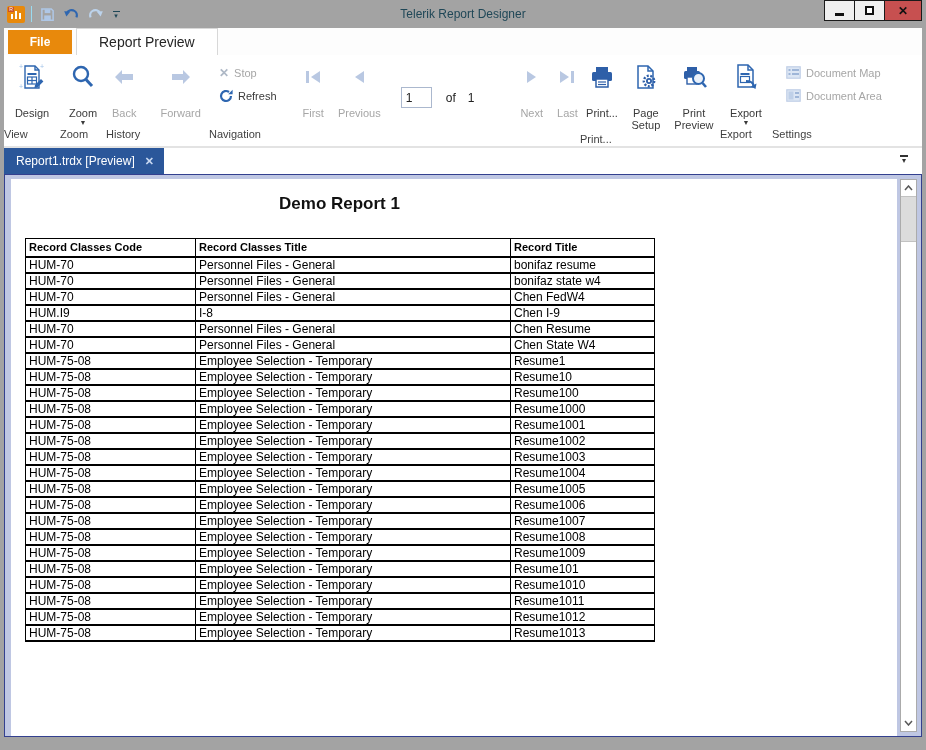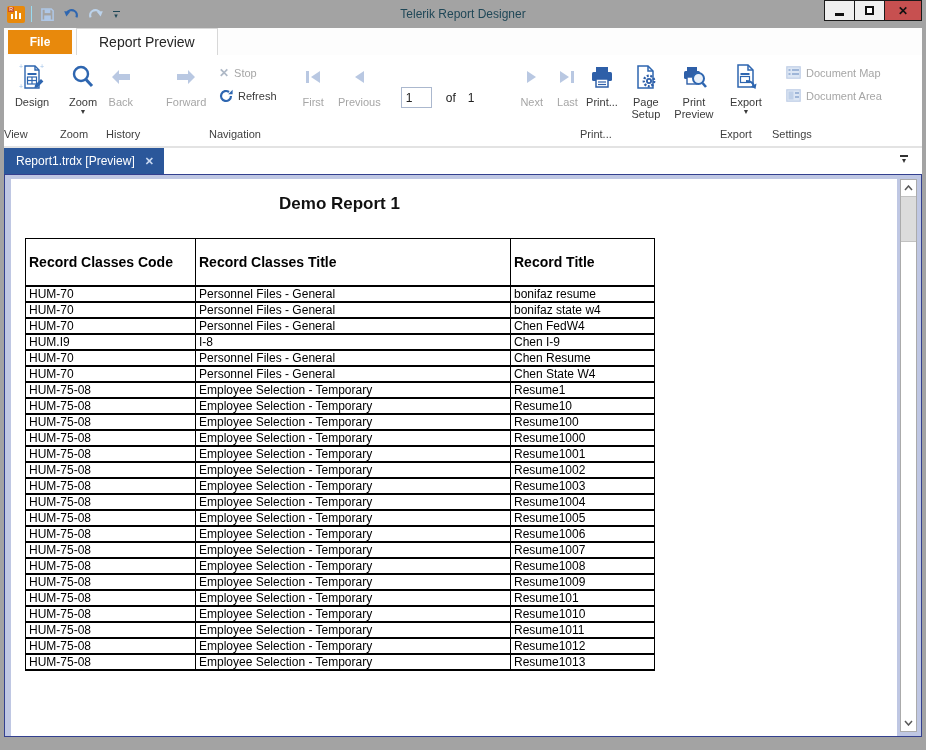--- a/index.html
+++ b/index.html
@@ -40,21 +40,21 @@
 
   
   .ribbon { margin:0 4px; background:#fff; height:93px; display:flex; border-bottom:2px solid #E3E3E3; }
   .rgroup { display:flex; flex-direction:column; position:relative; flex:0 0 auto; }
   .rgroup-content { flex:1; display:flex; align-items:flex-start; padding-top:5px; }
   .rgroup-label { height:18px; font-size:11px; color:#3F3F3F; }
   .rsep { width:1px; background:#D9D9D9; margin:4px 0; }
 
   .rbtn { display:flex; flex-direction:column; align-items:center; padding:2px 6px; }
   .rbtn .ricon { height:30px; display:flex; align-items:center; justify-content:center; }
-  .rbtn .rlabel { font-size:11px; color:#3A3A3A; text-align:center; line-height:12px; margin-top:4px; }
+  .rbtn .rlabel { font-size:11px; color:#3A3A3A; text-align:center; line-height:12px; margin-top:15px; }
   .rbtn.disabled .rlabel { color:#A6A6A6; }
   .drop-caret { font-size:7px; color:#3A3A3A; line-height:6px; margin-top:1px; }
 
   .small-col { display:flex; flex-direction:column; gap:4px; padding:3px 4px 0 10px; }
   .sbtn { display:flex; align-items:center; gap:5px; height:19px; font-size:11px; color:#3A3A3A; }
   .sbtn.disabled { color:#A6A6A6; }
 
   .page-ctrl { display:flex; align-items:center; margin-top:27px; margin-left:14px; font-size:12px; color:#222; }
   .page-input { width:31px; height:21px; border:1px solid #ABB8CE; font-size:12px; padding-left:4px;
                 font-family:"Liberation Sans",sans-serif; color:#222; }
@@ -69,21 +69,21 @@
   .strip-pin .line { width:8px; height:2px; background:#333; margin-bottom:1px; }
   .strip-pin .arrow { font-size:8px; color:#333; line-height:6px; }
 
   
   .preview { margin:0 4px; height:563px; background:#BFC7E3; border:1px solid #33408F; position:relative; overflow:hidden; }
   .page { position:absolute; left:6px; top:4px; right:24px; bottom:0; background:#fff; overflow:hidden; }
   .report-inner { margin-left:14px; width:629px; }
   .report-title { margin-top:15px; text-align:center; font-size:17px; font-weight:bold; color:#111; }
   table.report { margin-top:24px; border-collapse:collapse; table-layout:fixed; width:629px; }
   table.report th, table.report td { border:1px solid #000; border-bottom-width:2px; overflow:hidden; white-space:nowrap; }
-  table.report th { font-size:14px; font-weight:bold; text-align:left; padding:15px 3px; height:18px; color:#000; }
+  table.report th { font-size:11px; font-weight:bold; text-align:left; padding:1px 3px; height:18px; color:#000; }
   table.report td { font-size:12px; padding:0 3px; height:16px; color:#000; }
   .c1{width:170px}.c2{width:315px}.c3{width:144px}
 
   .vscroll { position:absolute; top:4px; right:4px; width:17px; bottom:4px; background:#fff; border:1px solid #ABABAB; }
   .sb-btn { height:16px; display:flex; align-items:center; justify-content:center; }
   .sb-thumb { height:46px; background:#DCDCDC; border-top:1px solid #C2C2C2; border-bottom:1px solid #C2C2C2; }
   .sb-down { position:absolute; bottom:0; left:0; right:0; }
 
   svg { display:block; }
 </style>
@@ -181,21 +181,21 @@
           </span>
           <span class="rlabel">Zoom</span>
           <span class="drop-caret">▼</span>
         </div>
       </div>
       <div class="rgroup-label">Zoom</div>
     </div>
     <div class="rsep"></div>
 
     <div class="rgroup" style="width:103px">
-      <div class="rgroup-content" style="justify-content:center; gap:21px">
+      <div class="rgroup-content" style="gap:12px">
         <div class="rbtn disabled">
           <span class="ricon">
             <svg width="24" height="18" viewBox="0 0 24 18">
               <path d="M10 2 L3 9 L10 16 L10 12 L21 12 L21 6 L10 6 Z" fill="#B9C8E2"></path>
             </svg>
           </span>
           <span class="rlabel">Back</span>
         </div>
         <div class="rbtn disabled">
           <span class="ricon">

